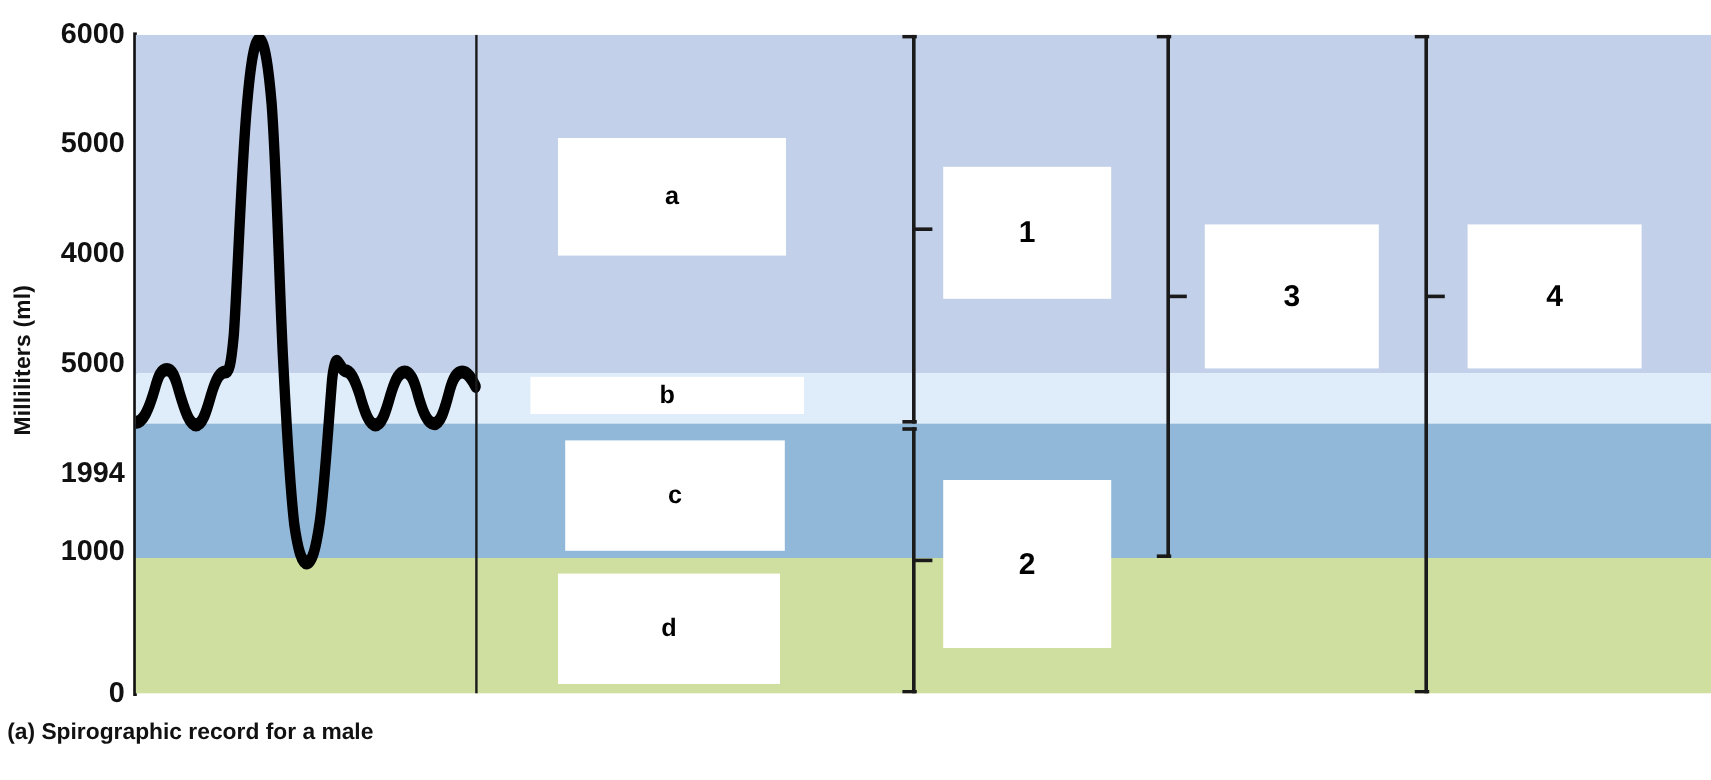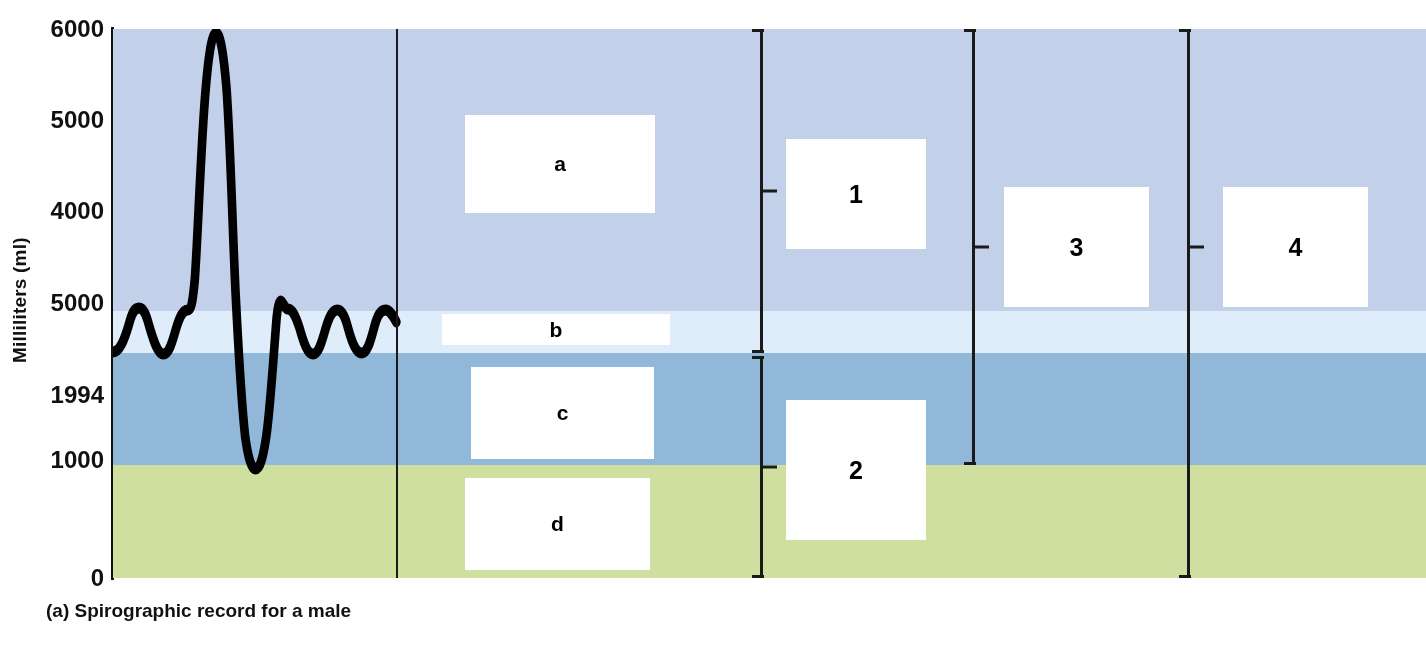--- a/index.html
+++ b/index.html
@@ -78,21 +78,20 @@
   .bracket .tick{
     position:absolute;left:9px;width:16px;height:3px;background:#1a1a1a;
     transform:translateY(-50%);
   }
 
   
   #caption{
     position:absolute;left:6px;top:600px;
     font-size:19px;font-weight:bold;color:#111;
     white-space:nowrap;
-    margin-left:40px;
   }
 </style>
 </head>
 <body>
 
 <div id="figure">
 
   <div id="y-ticks">
     <div class="ytick" style="top:29px">6000</div>
     <div class="ytick" style="top:120px">5000</div>

